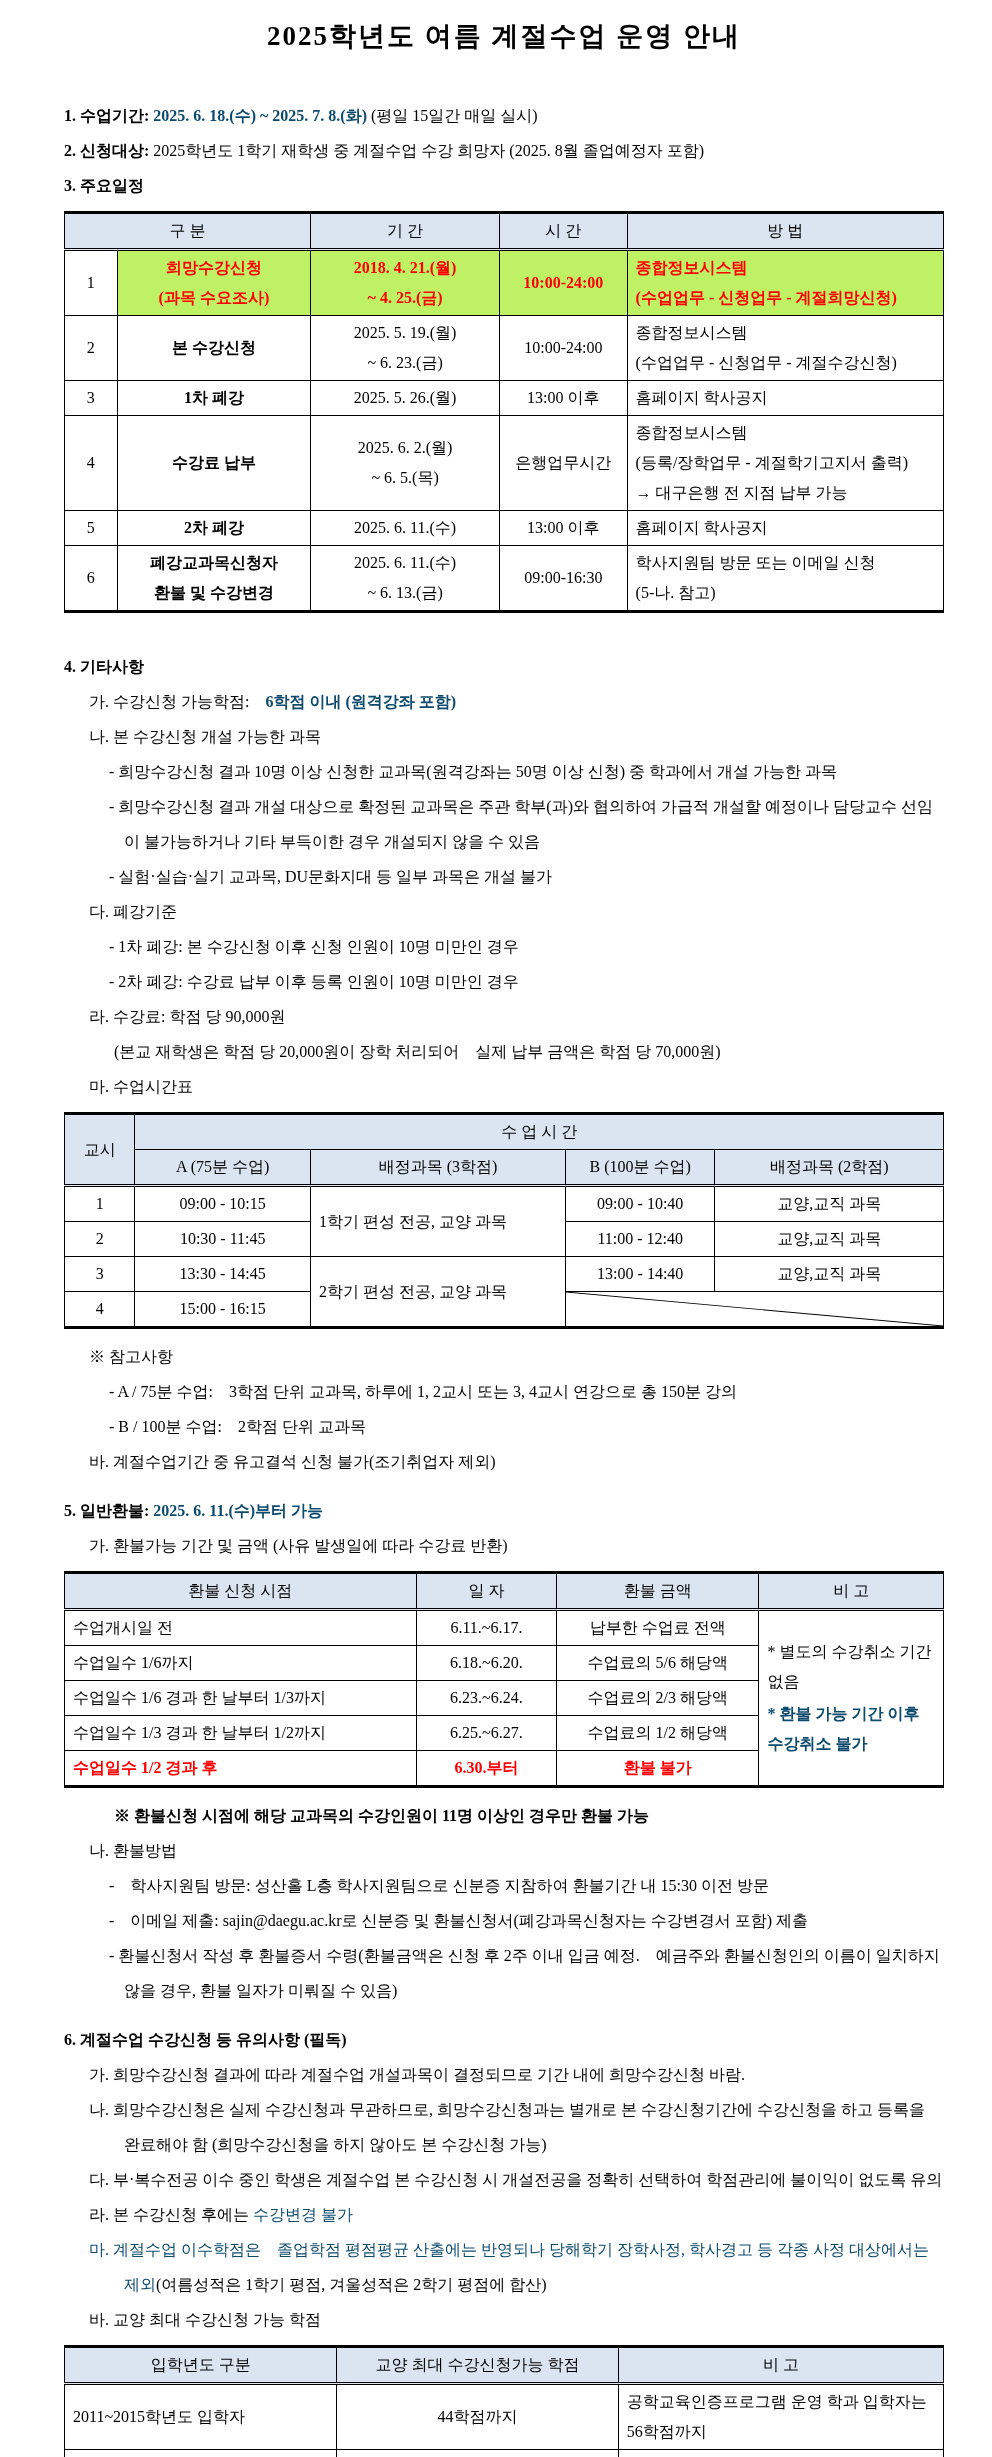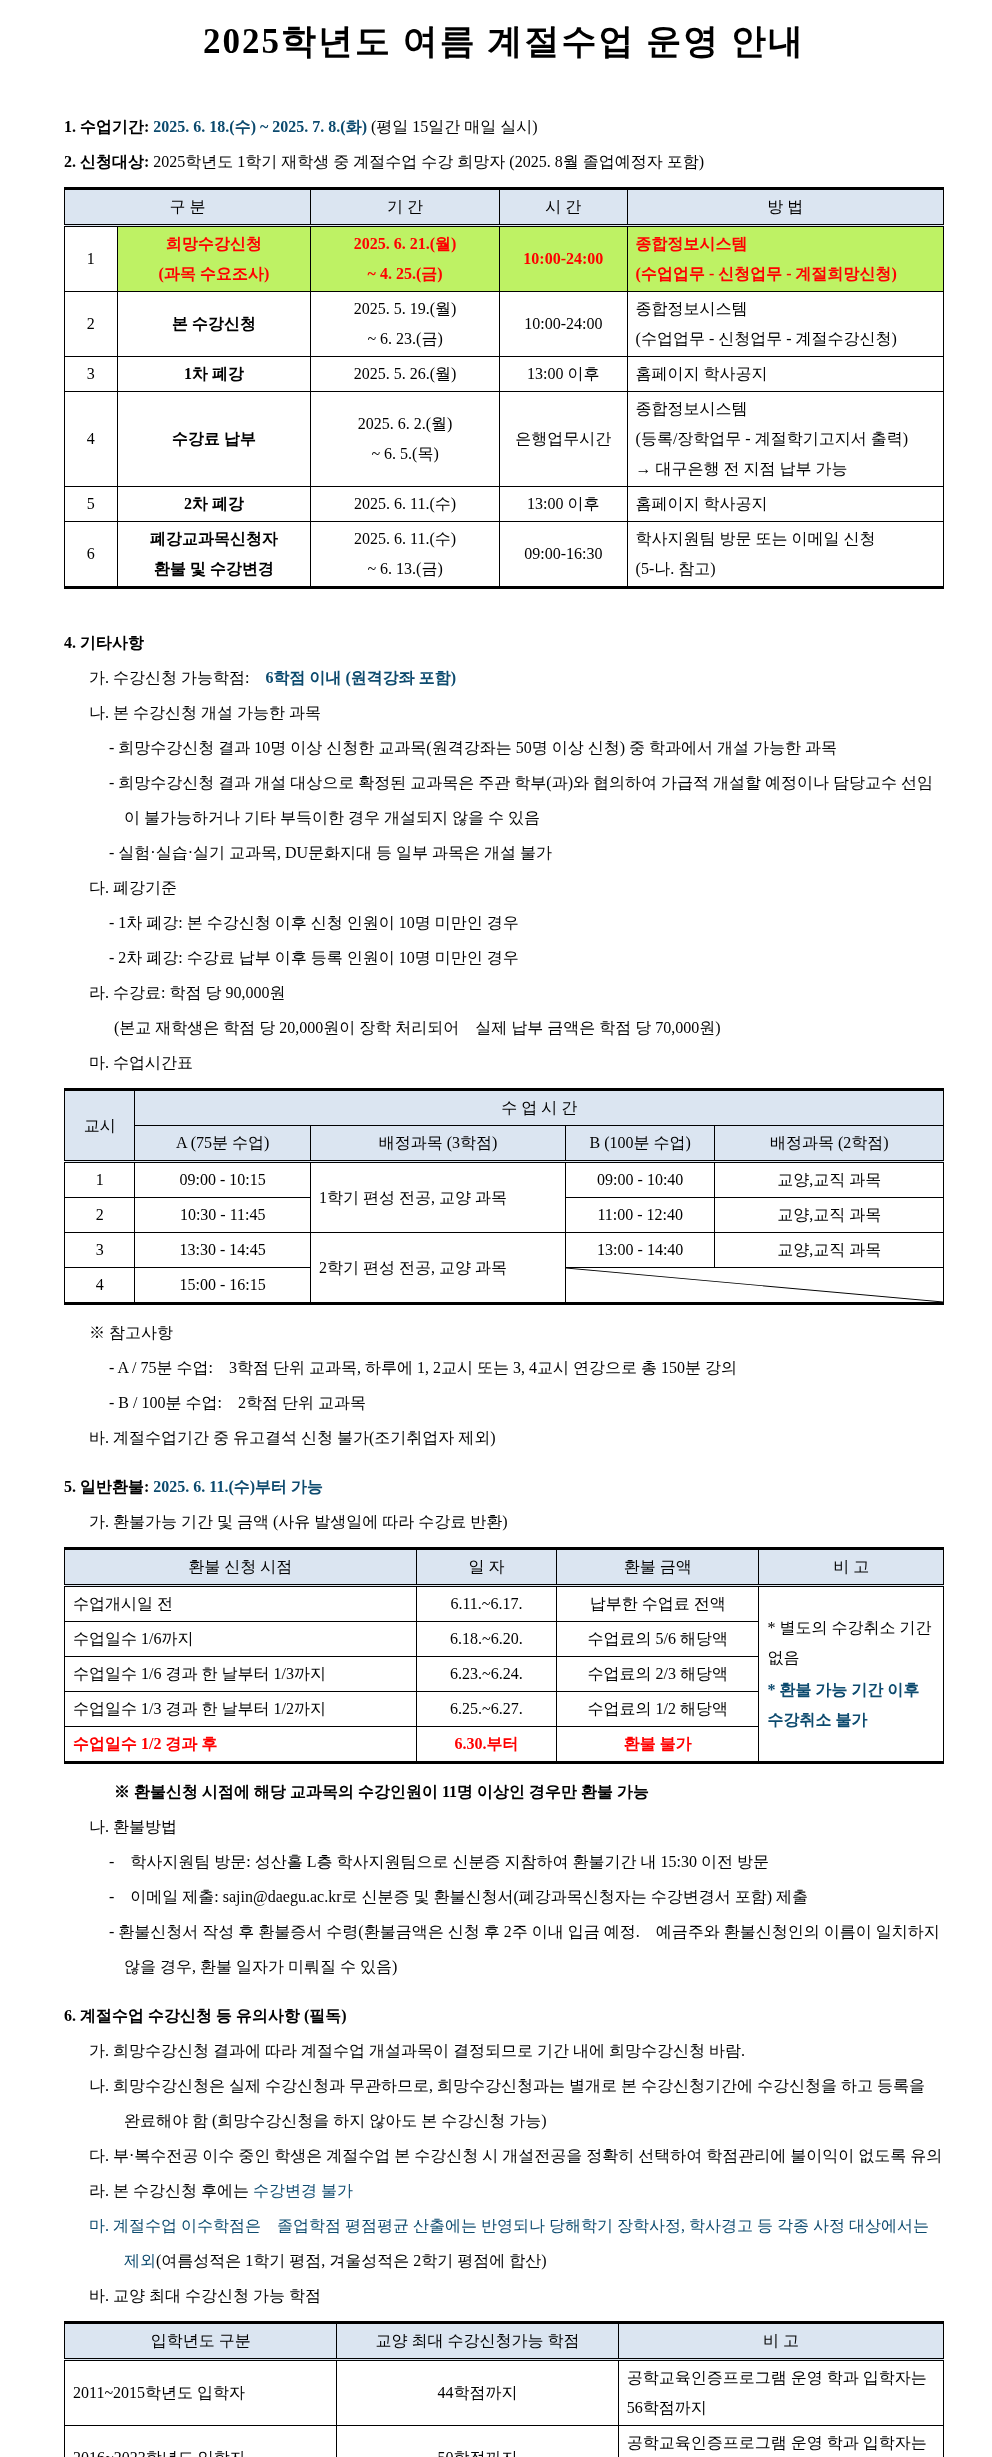--- a/index.html
+++ b/index.html
@@ -3,21 +3,21 @@
 <meta charset="utf-8">
 <style>
   html,body{margin:0;padding:0;background:#fff;}
   .doc{
     width:992px;min-height:2457px;box-sizing:border-box;
     padding:14px 48px 16px 64px;
     display:flex;flex-direction:column;
     font-family:"Liberation Serif","DejaVu Serif",serif;
     font-size:16px;color:#000;
   }
-  .title{text-align:center;font-weight:bold;font-size:35px;letter-spacing:2px;margin:4px 0 44px 0;}
+  .title{text-align:center;font-weight:bold;font-size:27px;letter-spacing:2px;margin:4px 0 44px 0;}
   .p{line-height:35px;margin:0;}
   .bold{font-weight:bold;}
   .red{color:#0c4a6e;}
   .blue{color:#0c4a6e;}
   .u{padding-left:12px;}
   .lv2{margin-left:25px;}
   .lv2i{margin-left:50px;}
   .hang35{margin-left:60px;text-indent:-35px;}
   .hang15{margin-left:60px;text-indent:-15px;}
   .mt-lg{margin-top:26px;}
@@ -46,20 +46,21 @@
 
   <p class="p">
     <span class="bold">1. 수업기간:</span>
     <span class="blue bold">2025. 6. 18.(수) ~ 2025. 7. 8.(화)</span>
     <span>(평일 15일간 매일 실시)</span>
   </p>
   <p class="p">
     <span class="bold">2. 신청대상:</span>
     <span>2025학년도 1학기 재학생 중 계절수업 수강 희망자 (2025. 8월 졸업예정자 포함)</span>
   </p>
+  <p class="p bold">3. 주요일정</p>
 
   <table class="tbl">
     <colgroup>
         <col style="width:6%">
         <col style="width:22%">
         <col style="width:21.5%">
         <col style="width:14.5%">
         <col style="width:36%">
       </colgroup>
     <thead>
@@ -71,21 +72,21 @@
       </tr>
     </thead>
     <tbody>
       <tr class="hl">
         <td class="plain center">1</td>
         <td class="cat">
           <div>희망수강신청</div>
           <div>(과목 수요조사)</div>
         </td>
         <td class="center">
-          <div>2025. 6. 21.(월)</div>
+          <div>2018. 4. 21.(월)</div>
           <div>~ 4. 25.(금)</div>
         </td>
         <td class="center">10:00-24:00</td>
         <td class="left">
           <div>종합정보시스템</div>
           <div>(수업업무 - 신청업무 - 계절희망신청)</div>
         </td>
       </tr>
       <tr>
         <td class="center">2</td>

